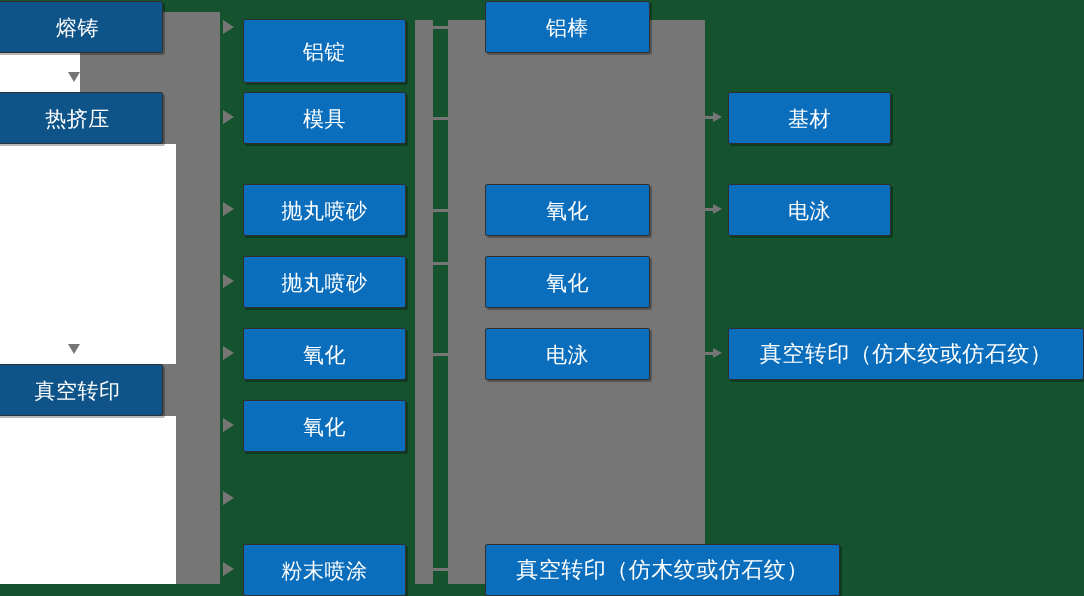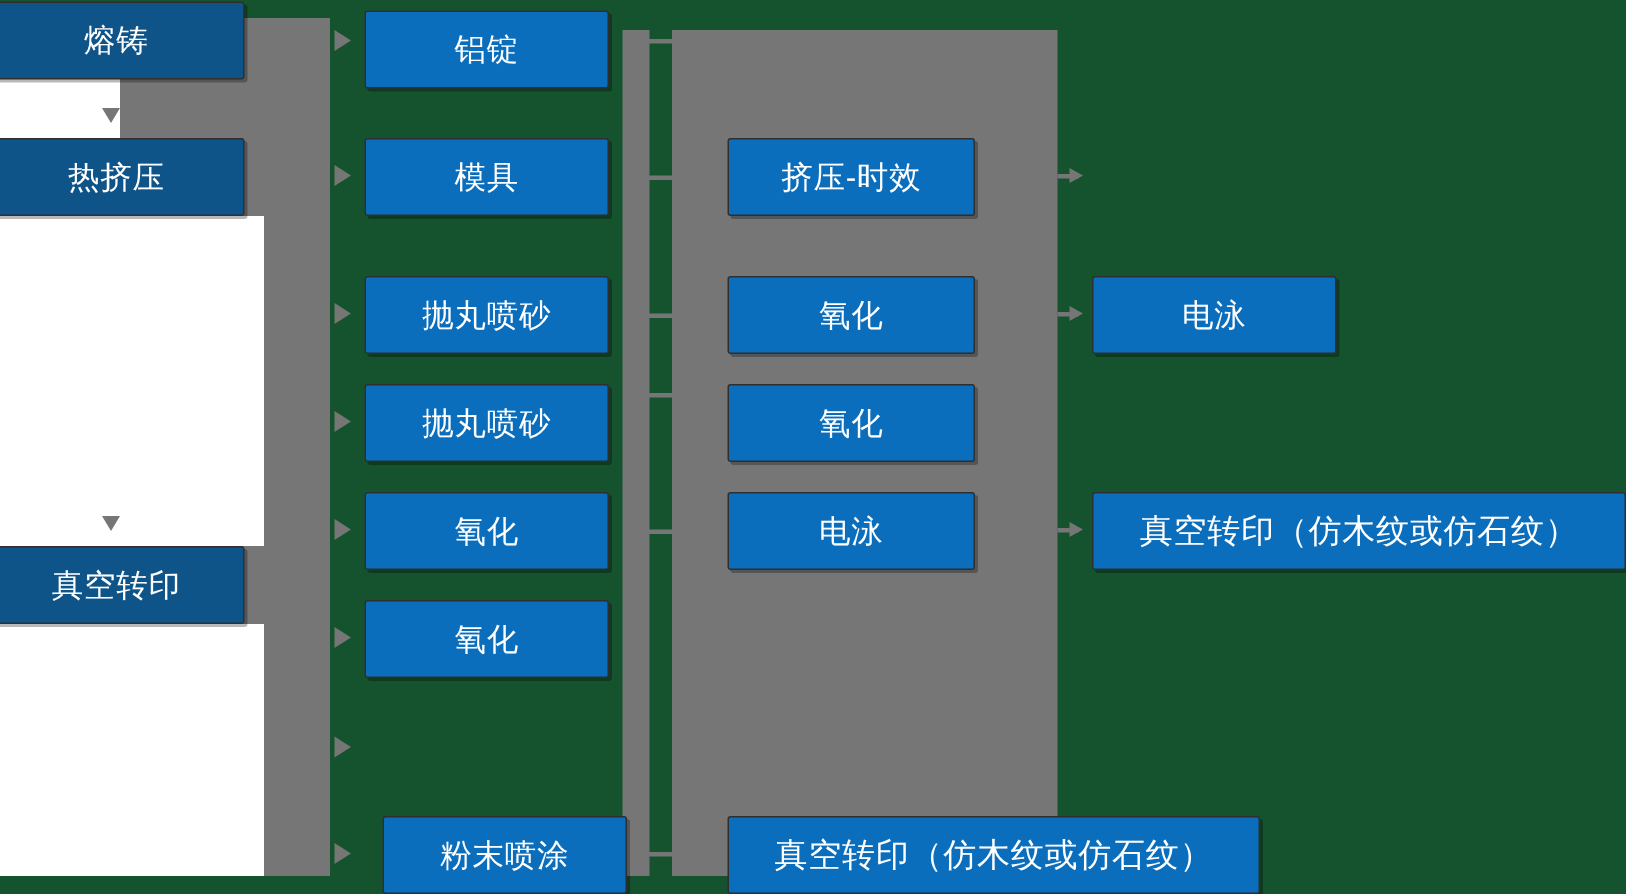--- a/index.html
+++ b/index.html
@@ -124,58 +124,61 @@
   <div class="box dark" style="left:-8px; top:1px;   width:171px; height:52px;">
     <span>熔铸</span>
   </div>
   <div class="box dark" style="left:-8px; top:92px;  width:171px; height:52px;">
     <span>热挤压</span>
   </div>
   <div class="box dark" style="left:-8px; top:364px; width:171px; height:52px;">
     <span>真空转印</span>
   </div>
 
-  <div class="box light" style="left:243px; top:7px;   width:163px; height:52px;">
+  <div class="box light" style="left:243px; top:19px;   width:163px; height:64px;">
     <span>铝锭</span>
   </div>
   <div class="box light" style="left:243px; top:92px;  width:163px; height:52px;">
     <span>模具</span>
   </div>
   <div class="box light" style="left:243px; top:184px; width:163px; height:52px;">
     <span>抛丸喷砂</span>
   </div>
   <div class="box light" style="left:243px; top:256px; width:163px; height:52px;">
     <span>抛丸喷砂</span>
   </div>
   <div class="box light" style="left:243px; top:328px; width:163px; height:52px;">
     <span>氧化</span>
   </div>
   <div class="box light" style="left:243px; top:400px; width:163px; height:52px;">
     <span>氧化</span>
   </div>
-  <div class="box light" style="left:243px; top:544px; width:163px; height:52px;margin-left:12px;">
+  <div class="box light" style="left:243px; top:544px; width:163px; height:52px;">
     <span>粉末喷涂</span>
   </div>
 
-  <div class="box light" style="left:485px; top:92px;  width:165px; height:52px;">
-    <span>挤压-时效</span>
+  <div class="box light" style="left:485px; top:1px;   width:165px; height:52px;">
+    <span>铝棒</span>
   </div>
   <div class="box light" style="left:485px; top:184px; width:165px; height:52px;">
     <span>氧化</span>
   </div>
   <div class="box light" style="left:485px; top:256px; width:165px; height:52px;">
     <span>氧化</span>
   </div>
   <div class="box light" style="left:485px; top:328px; width:165px; height:52px;">
     <span>电泳</span>
   </div>
   <div class="box light wide" style="left:485px; top:544px; width:355px; height:52px;">
     <span>真空转印（仿木纹或仿石纹）</span>
   </div>
 
+  <div class="box light" style="left:728px; top:92px;  width:163px; height:52px;">
+    <span>基材</span>
+  </div>
   <div class="box light" style="left:728px; top:184px; width:163px; height:52px;">
     <span>电泳</span>
   </div>
   <div class="box light wide" style="left:728px; top:328px; width:356px; height:52px;">
     <span>真空转印（仿木纹或仿石纹）</span>
   </div>
 
 </div>
 
 </body></html>

